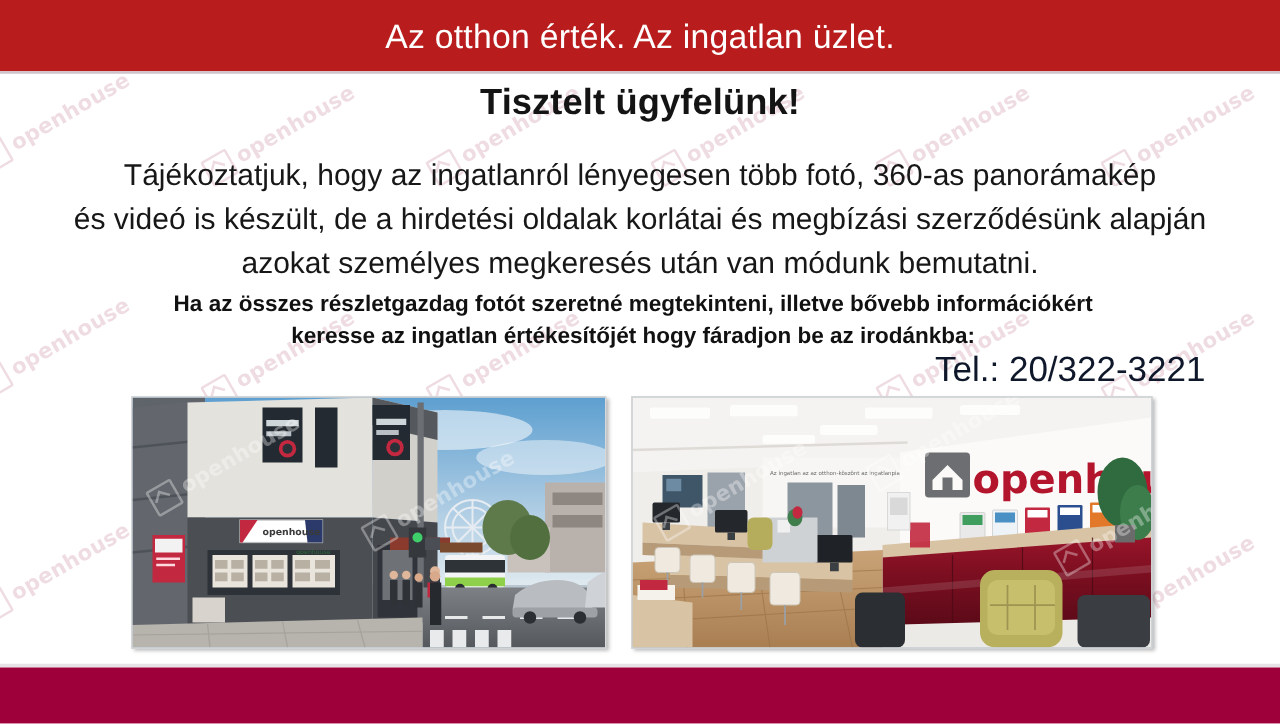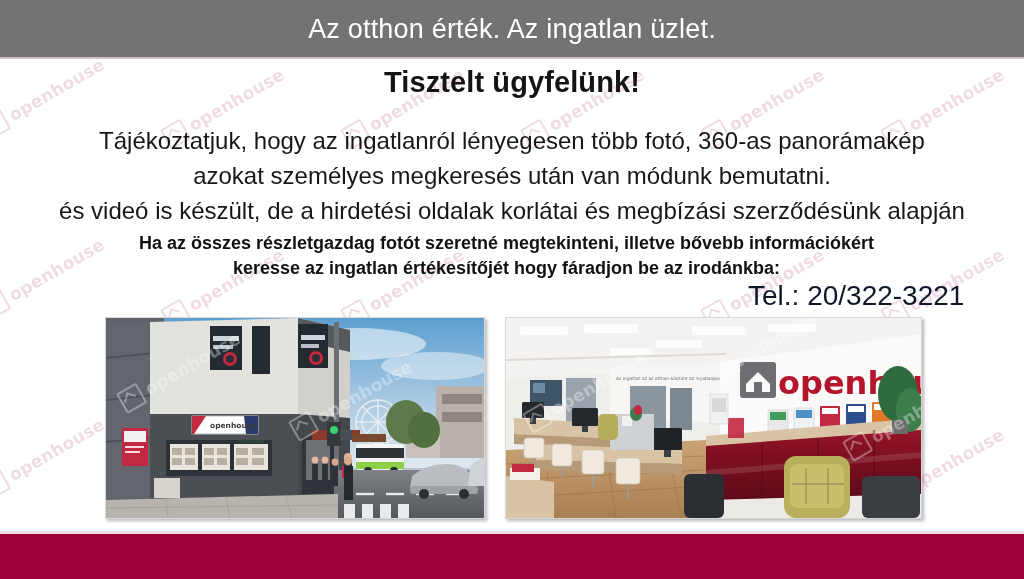--- a/index.html
+++ b/index.html
@@ -68,21 +68,21 @@
     letter-spacing: 0.2px;
     color: #9b2d4f;
   }
 
   
   .topbar {
     position: absolute;
     left: 0; top: 0;
     width: 1024px;
     height: 57px;
-    background: #737373;
+    background: #b91c1c;
     z-index: 4;
     display: flex;
     align-items: center;
     justify-content: center;
   }
   .topbar-line {
     position: absolute;
     left: 0; top: 57px;
     width: 1024px;
     height: 2px;
@@ -272,22 +272,22 @@
     <div class="topbar-title">Az otthon érték. Az ingatlan üzlet.</div>
   </div>
   <div class="topbar-line"></div>
 
   <div class="content">
 
     <div class="headline">Tisztelt ügyfelünk!</div>
 
     <div class="intro">
       <div>Tájékoztatjuk, hogy az ingatlanról lényegesen több fotó, 360-as panorámakép</div>
+      <div>és videó is készült, de a hirdetési oldalak korlátai és megbízási szerződésünk alapján</div>
       <div>azokat személyes megkeresés után van módunk bemutatni.</div>
-      <div>és videó is készült, de a hirdetési oldalak korlátai és megbízási szerződésünk alapján</div>
     </div>
 
     <div class="callout">
       <div>Ha az összes részletgazdag fotót szeretné megtekinteni, illetve bővebb információkért</div>
       <div>keresse az ingatlan értékesítőjét  hogy fáradjon be az irodánkba:</div>
     </div>
 
     <div class="phone">Tel.: 20/322-3221</div>
 
     <div class="photo photo-left">

